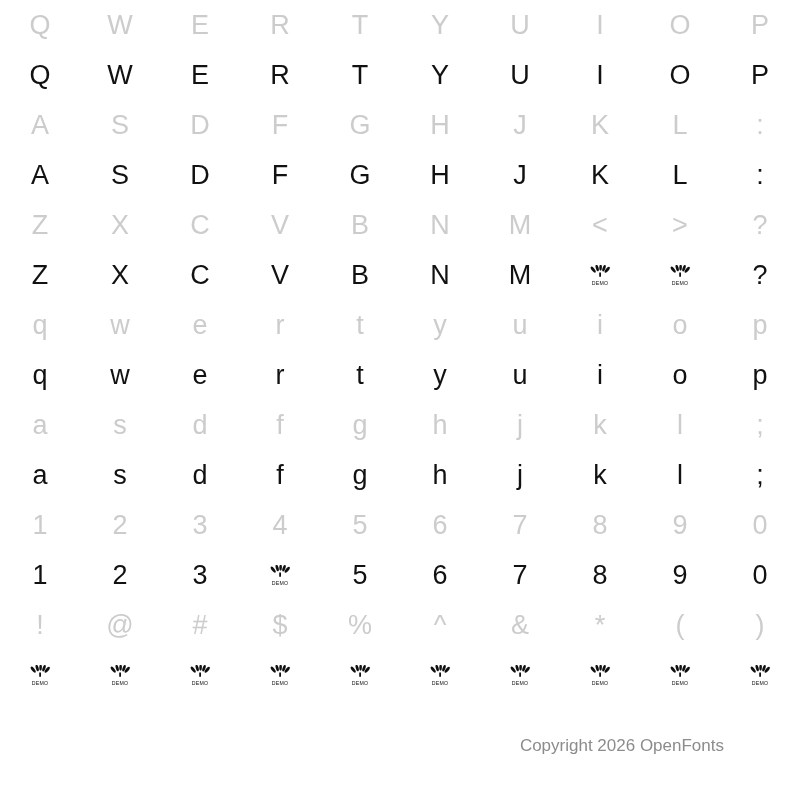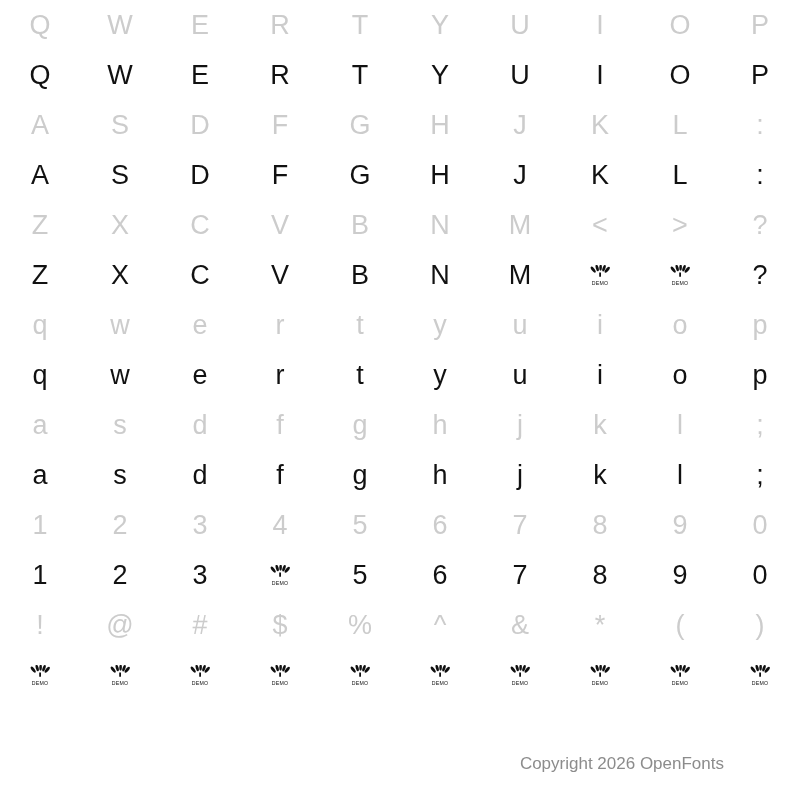--- a/index.html
+++ b/index.html
@@ -68,21 +68,21 @@
     text-align: center;
     font-size: 5.2px;
     letter-spacing: 0.2px;
     color: #111111;
     font-family: "Liberation Sans", sans-serif;
   }
 
   #copyright {
     position: absolute;
     right: 76px;
-    bottom: 26px;
+    bottom: 44px;
     font-size: 17px;
     color: #8c8c8c;
     font-family: "Liberation Sans", sans-serif;
     white-space: nowrap;
   }
 </style>
 </head>
 <body>
 
 <div id="sheet">

